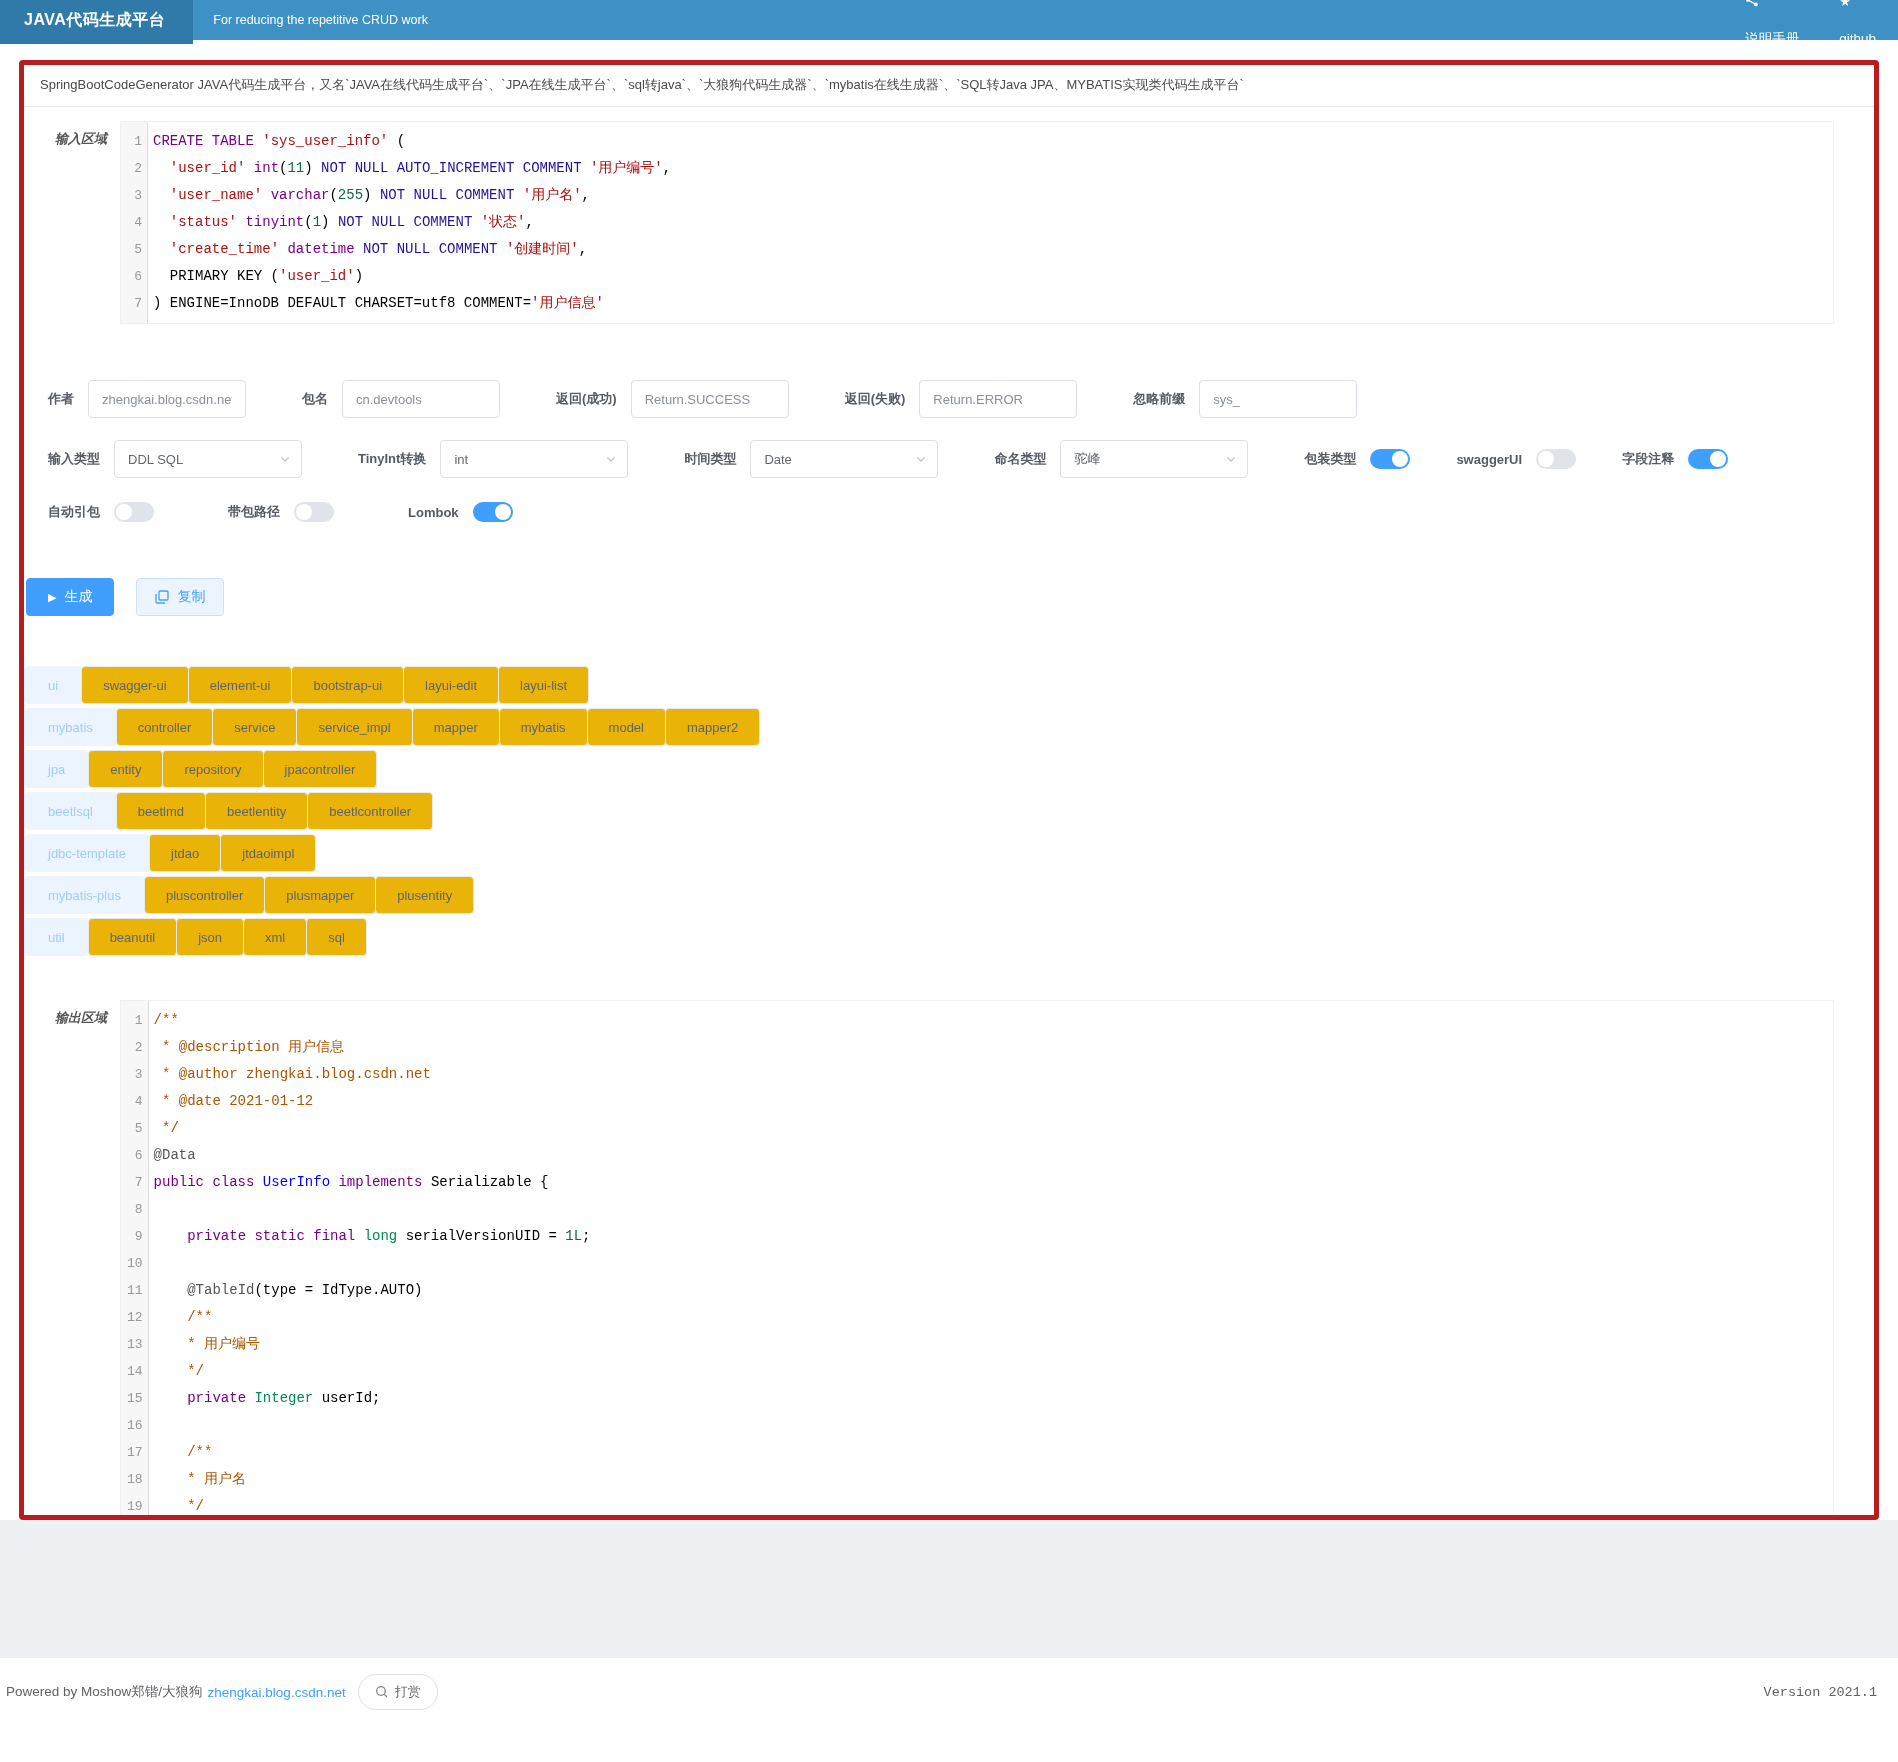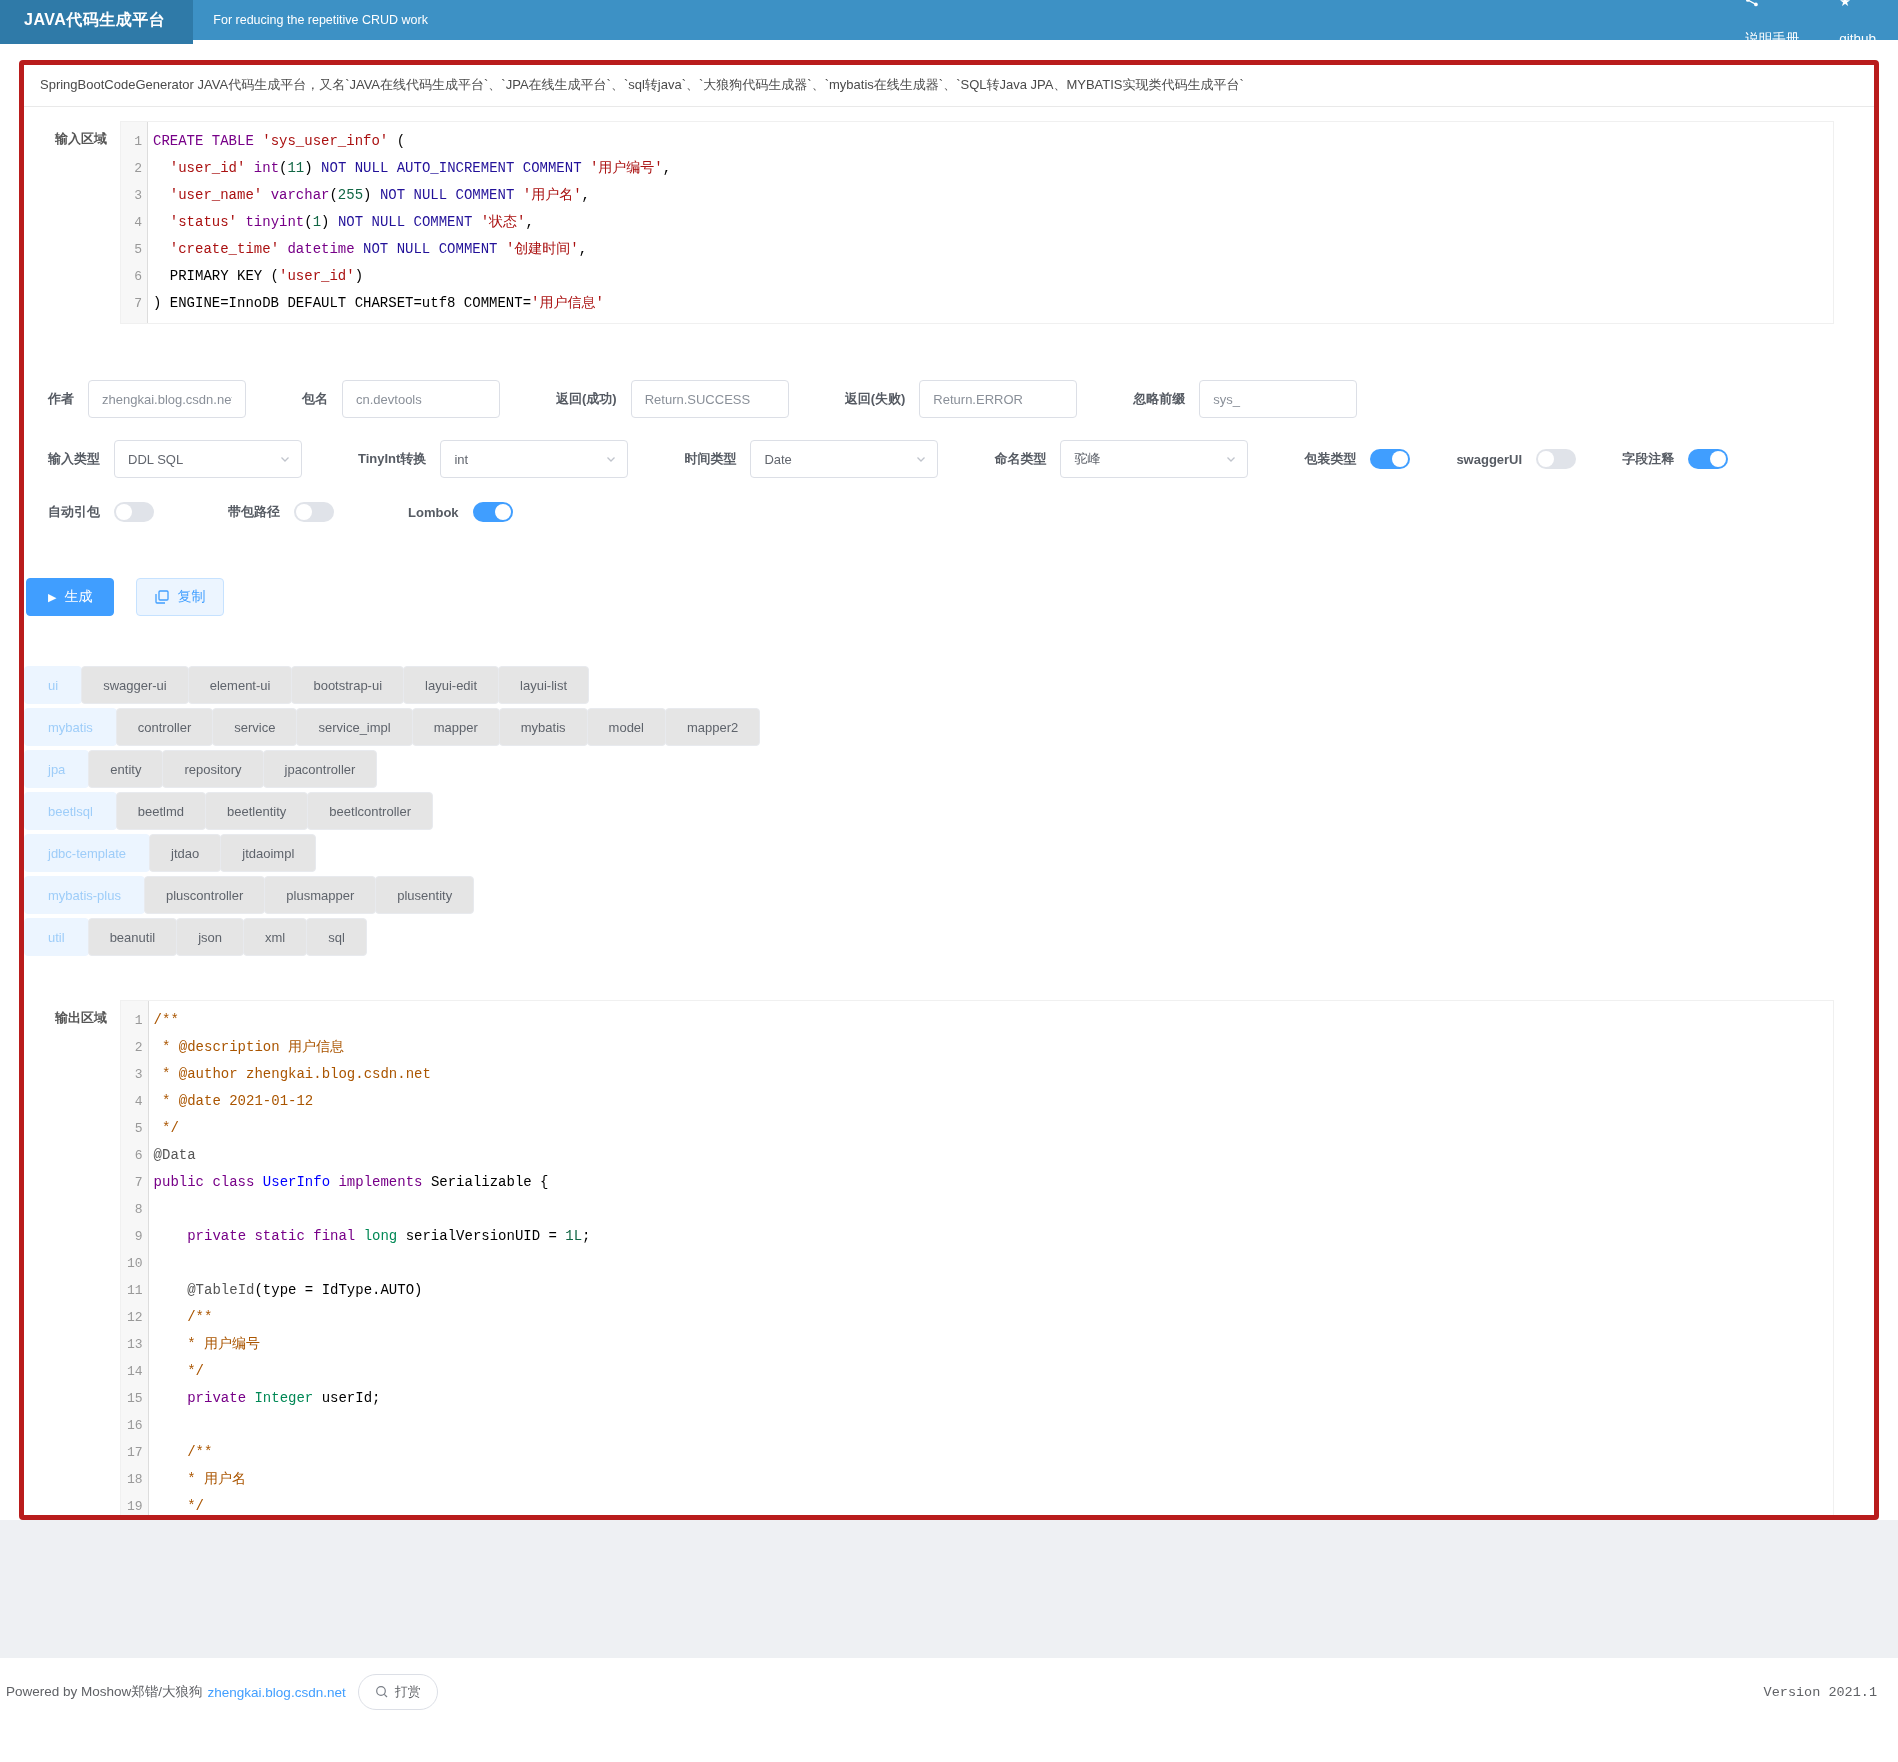--- a/index.html
+++ b/index.html
@@ -18,21 +18,21 @@
   .star-glyph { font-size:13px; line-height:1; }
 
   
   .main-card { position:absolute; left:19px; right:19px; top:60px; height:1460px;
     background:#fff; border:5px solid #b91c1c; border-radius:4px; overflow:hidden; }
   .description { padding:11px 16px 12px; border-bottom:1px solid #e9e9e9; font-size:13px; color:#4a4a4a; }
 
   
   .editor-row { display:flex; margin-top:14px; }
   .editor-label { width:96px; flex:none; text-align:right; font-weight:bold; font-size:13px; color:#555;
-    padding-top:9px; padding-right:13px; white-space:nowrap; }
+    padding-top:9px; padding-right:13px; white-space:nowrap;font-style:italic; }
   .editor { flex:1; margin-right:40px; border:1px solid #f0f0f0; background:#fff; display:flex;
     font-family:"Liberation Mono", monospace; font-size:14px; line-height:27px; }
   .gutter { flex:none; min-width:27px; background:#f7f7f7; border-right:1px solid #ddd;
     text-align:right; padding:6px 5px 6px 6px; color:#999; font-size:13px; }
   .gutter div { height:27px; }
   .code { flex:1; padding:6px 8px 6px 5px; white-space:pre; overflow:hidden; }
   .code-line { height:27px; }
 
   
   .frow { display:flex; align-items:center; padding-left:24px; }
@@ -57,21 +57,21 @@
   .actions { margin-top:56px; padding-left:2px; display:flex; align-items:center; }
   .btn { height:38px; border-radius:4px; font-size:14px; display:inline-flex; align-items:center;
     gap:8px; cursor:pointer; font-family:"Liberation Sans",sans-serif; }
   .btn-primary { background:#409eff; border:1px solid #409eff; color:#fff; padding:0 21px; }
   .btn-primary .play { font-size:11px; }
   .btn-plain { background:#ecf5ff; border:1px solid #c6e2ff; color:#409eff; padding:0 18px; margin-left:22px; }
 
   
   .tabs { margin-top:50px; padding-left:0; }
   .tab-row { display:flex; margin-bottom:4px; }
-  .tab { height:38px; display:inline-flex; align-items:center; padding:0 21px; background:#e5e5e5;
+  .tab { height:38px; display:inline-flex; align-items:center; padding:0 21px; background:#eab308;
     border:1px solid #e8eaee; border-radius:4px; font-size:13px; color:#5f646c; cursor:pointer; }
   .tab + .tab { margin-left:-1px; }
   .tab-cat { background:#ecf5ff; border-color:#ecf5ff; color:#9ecdf9; padding:0 23px; }
 
   
   .out-row { margin-top:44px; }
 
   
   .gray-band { position:absolute; left:0; right:0; top:1520px; height:138px; background:#eef0f3; }
   .footer { position:absolute; left:0; right:0; top:1658px; height:104px; background:#fff; }

